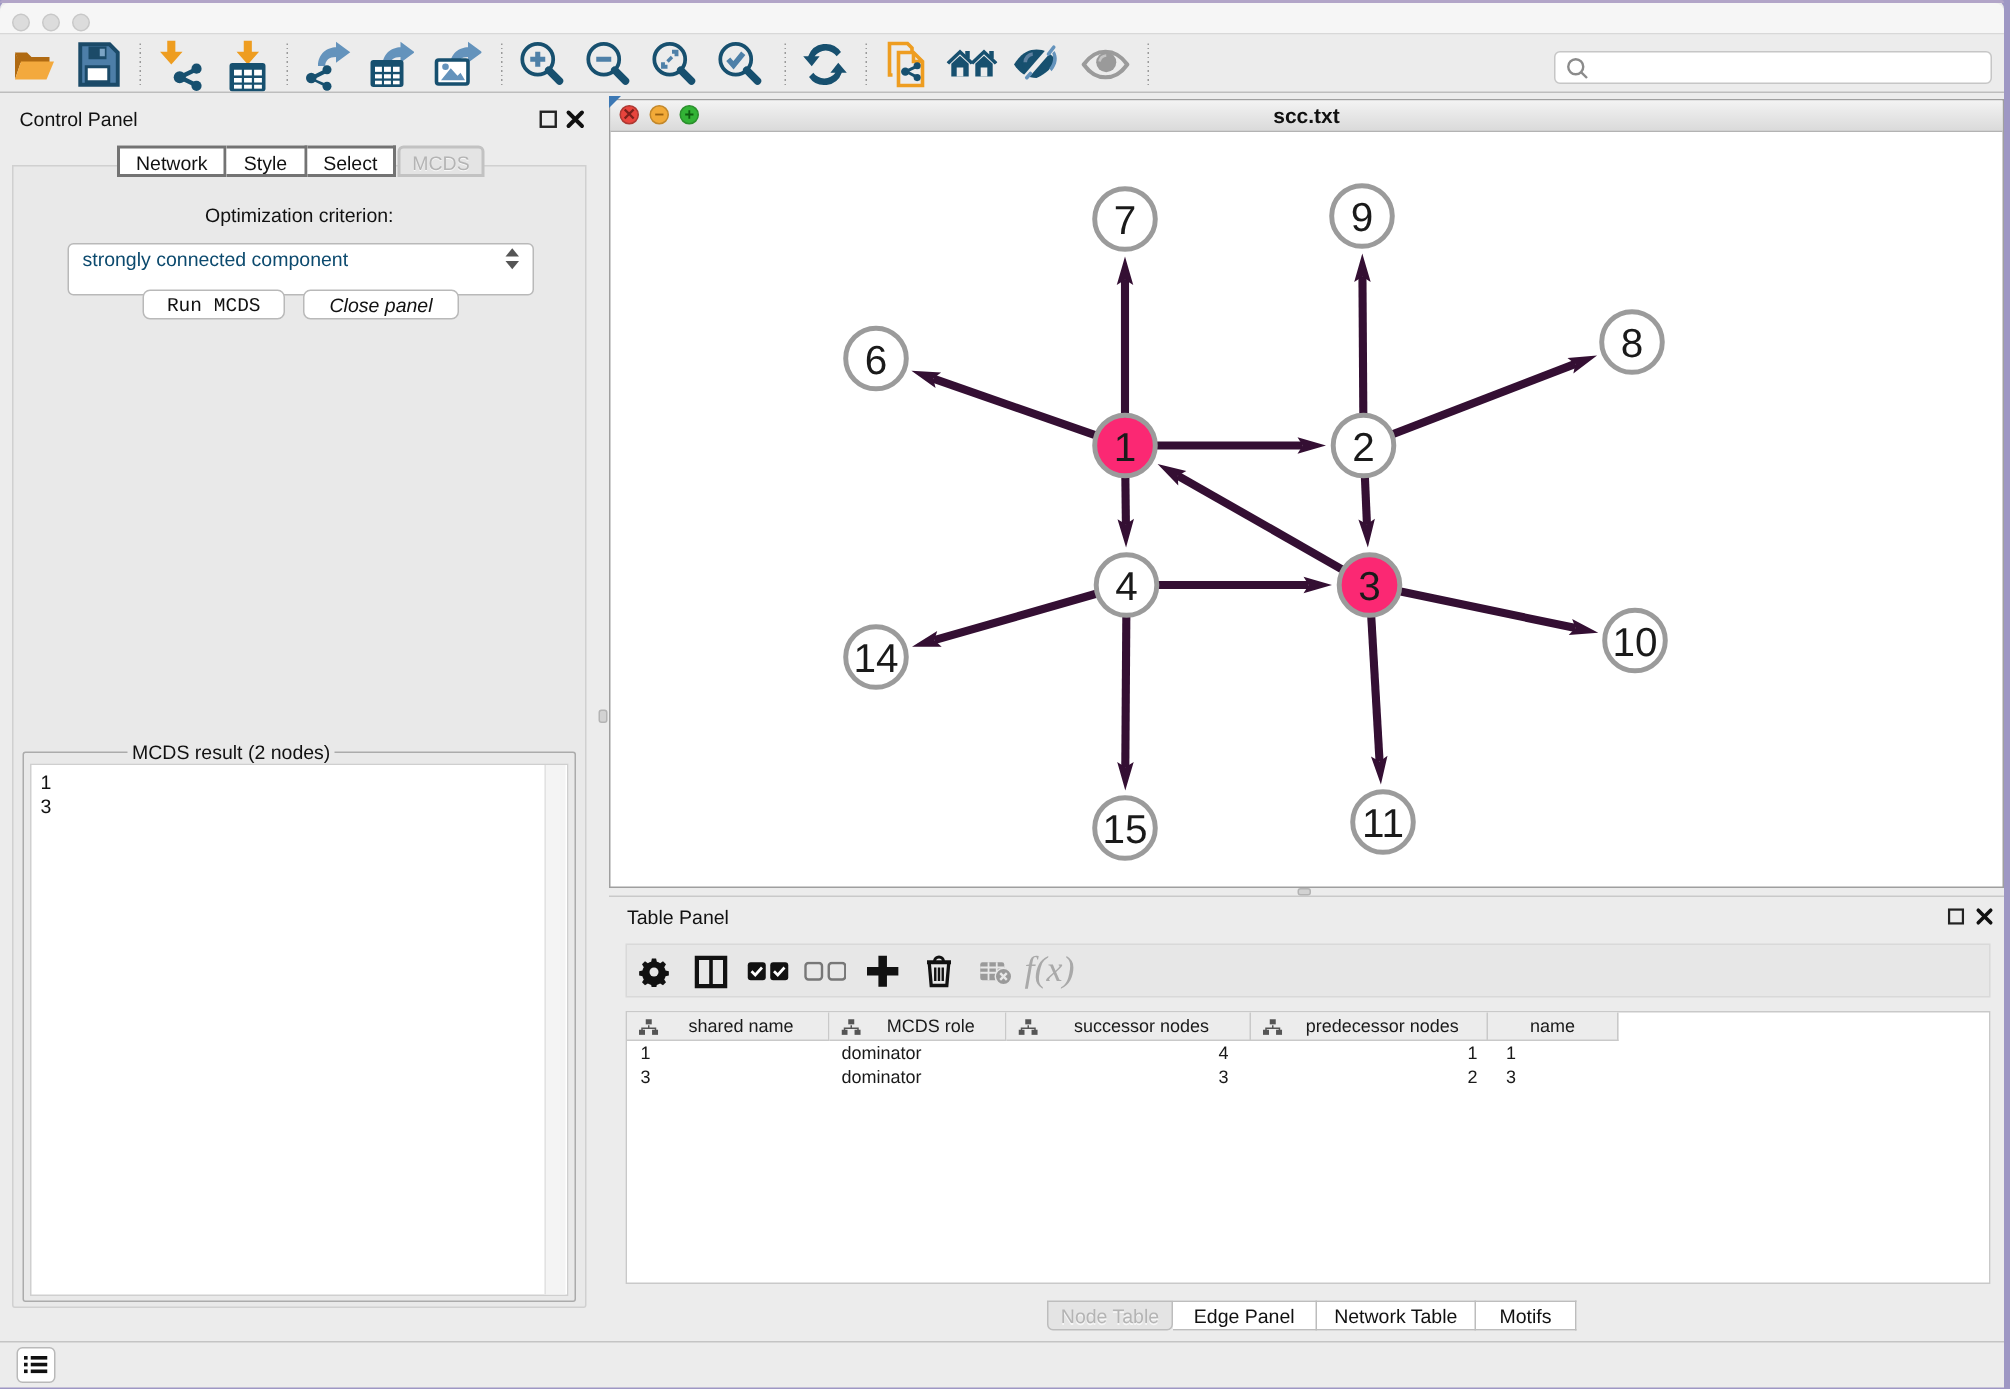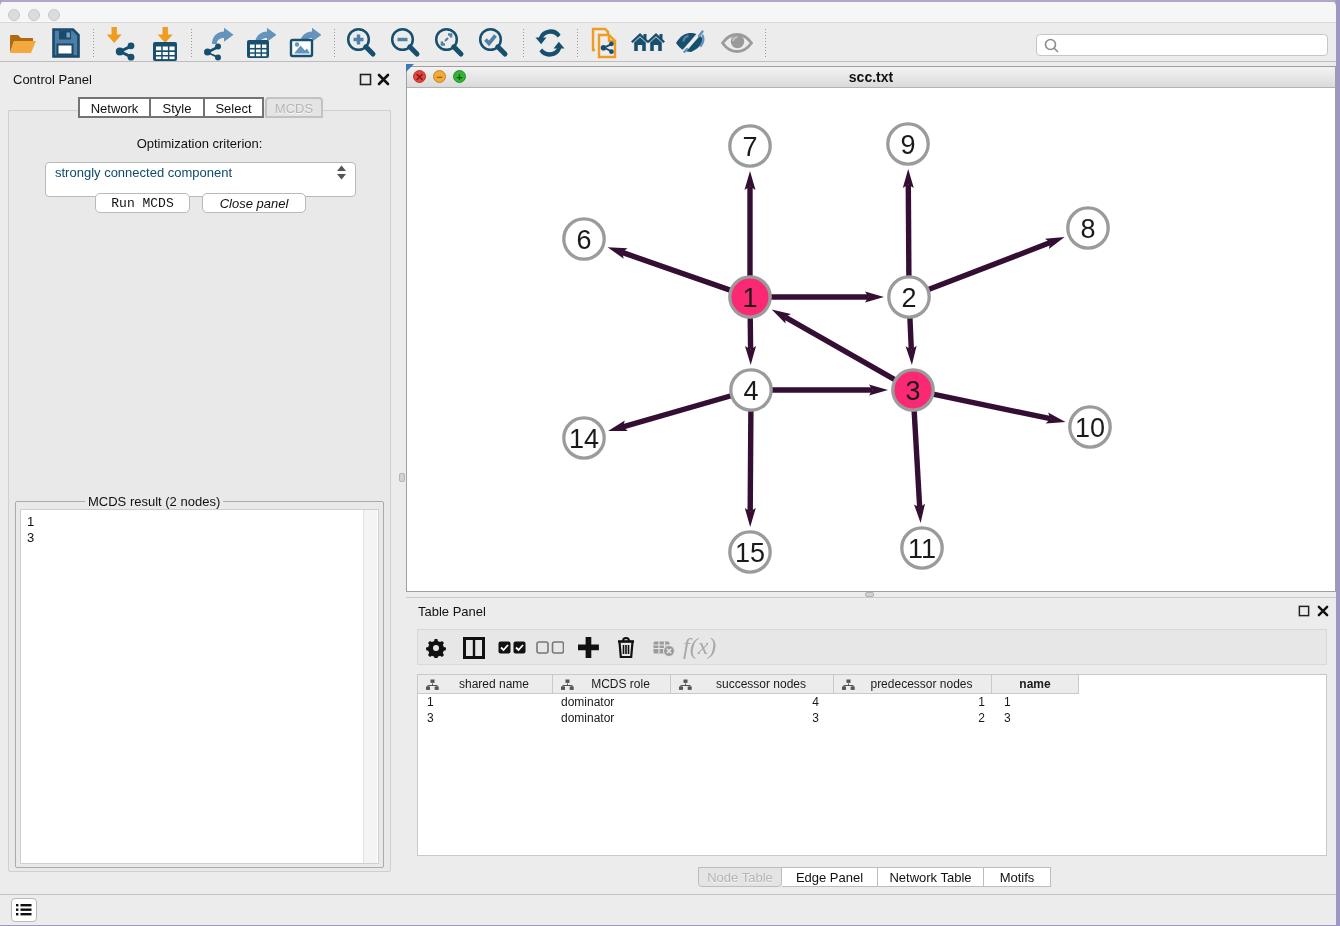--- a/index.html
+++ b/index.html
@@ -446,21 +446,21 @@
             </g>
           </svg>successor nodes</div>
         <div class="th" style="left:416px; width:158px; padding-left:18px;"><svg width="13" height="12" viewBox="0 0 13 12" style="position:absolute; left:8px; top:4px;">
             <g fill="#555">
               <rect x="4.5" y="0.5" width="4" height="3.4"></rect>
               <rect x="0" y="7.5" width="4" height="3.4"></rect>
               <rect x="8.7" y="7.5" width="4" height="3.4"></rect>
               <path d="M6 4.5 h1 v2 h-1 z M1.5 6 h10 v1 h-10 z M1.5 6 h1 v2 h-1 z M10.5 6 h1 v2 h-1 z"></path>
             </g>
           </svg>predecessor nodes</div>
-        <div class="th" style="left:574px; width:87px;font-weight:bold;">name</div>
+        <div class="th" style="left:574px; width:87px;">name</div>
         <div class="td" style="left:9px; top:19px;">1</div>
         <div class="td" style="left:143px; top:19px;">dominator</div>
         <div class="td" style="left:253px; width:148px; top:19px; text-align:right;">4</div>
         <div class="td" style="left:416px; width:151px; top:19px; text-align:right;">1</div>
         <div class="td" style="left:586px; top:19px;">1</div>
         <div class="td" style="left:9px; top:35px;">3</div>
         <div class="td" style="left:143px; top:35px;">dominator</div>
         <div class="td" style="left:253px; width:148px; top:35px; text-align:right;">3</div>
         <div class="td" style="left:416px; width:151px; top:35px; text-align:right;">2</div>
         <div class="td" style="left:586px; top:35px;">3</div>

